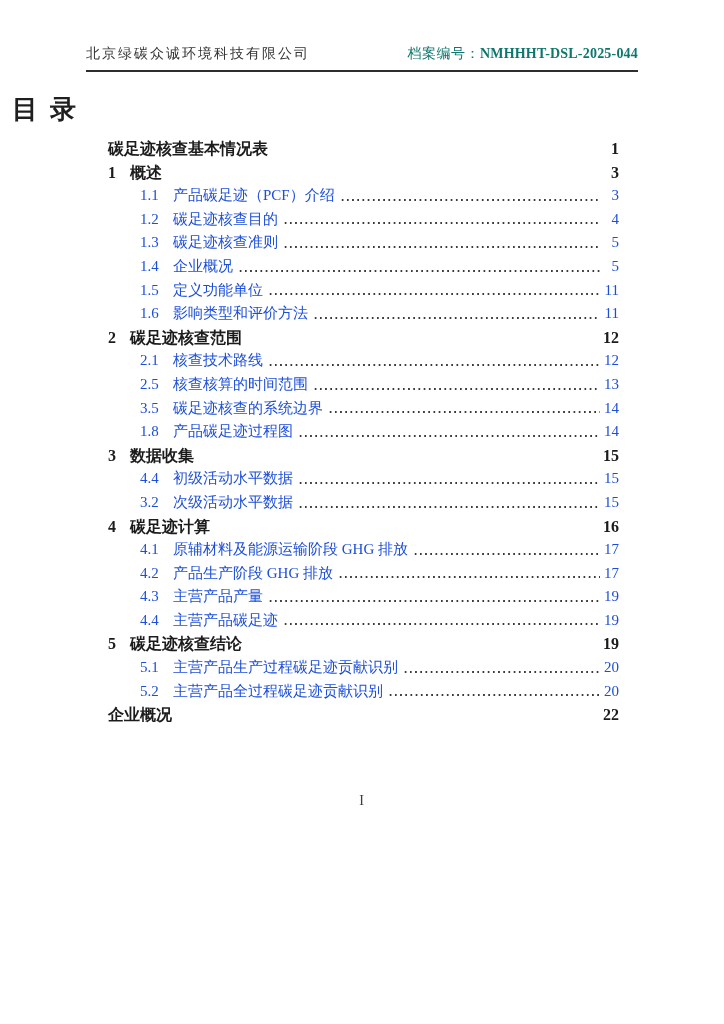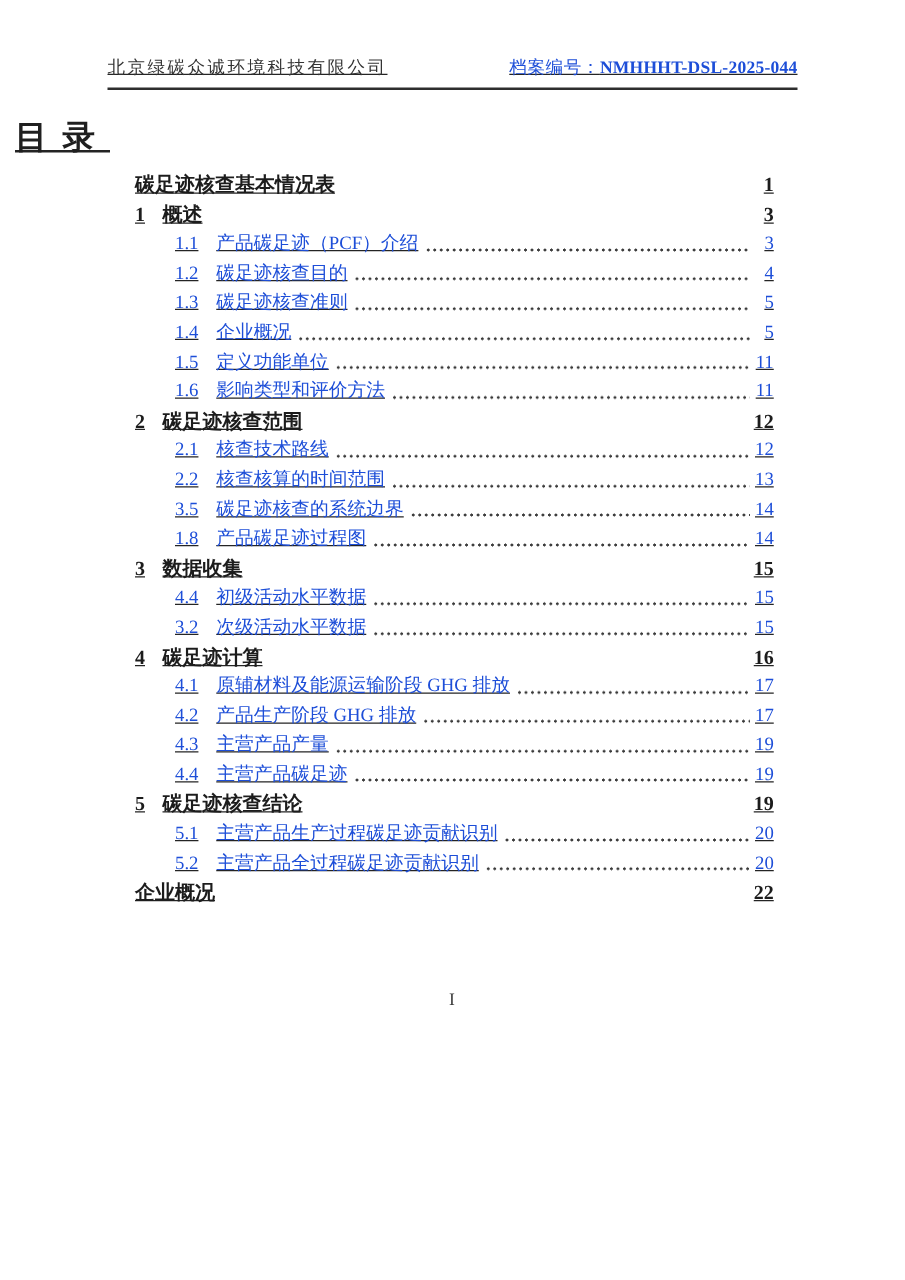--- a/index.html
+++ b/index.html
@@ -9,37 +9,36 @@
   }
   .page {
     width: 724px;
     height: 865px;
     background: #ffffff;
     position: relative;
     box-sizing: border-box;
     font-family: "Liberation Serif", "DejaVu Serif", serif;
     color: #242424;
     overflow: hidden;
-    text-decoration: underline;
   }
   .header {
     display: flex;
     justify-content: space-between;
     align-items: flex-end;
     margin: 45px 86px 0 86px;
     padding-bottom: 7px;
     border-bottom: 2px solid #2e2e2e;
     font-size: 14px;
   }
   .company {
     letter-spacing: 2px;
     color: #333;
   }
   .archive {
-    color: #1d4ed8;
+    color: #0f766e;
     letter-spacing: 0.5px;
   }
   .archive .no {
     font-weight: bold;
     letter-spacing: 0.2px;
   }
   .toc-title {
     text-align: left;
     font-size: 26px;
     font-weight: bold;
@@ -172,21 +171,21 @@
       <span class="leader"></span>
       <span class="pageno">12</span>
     </div>
       <div class="toc-row l1">
       <span class="num">2.1</span>
       <span class="label">核查技术路线</span>
       <span class="leader"></span>
       <span class="pageno">12</span>
     </div>
       <div class="toc-row l1">
-      <span class="num">2.2</span>
+      <span class="num">2.5</span>
       <span class="label">核查核算的时间范围</span>
       <span class="leader"></span>
       <span class="pageno">13</span>
     </div>
       <div class="toc-row l1">
       <span class="num">3.5</span>
       <span class="label">碳足迹核查的系统边界</span>
       <span class="leader"></span>
       <span class="pageno">14</span>
     </div>

